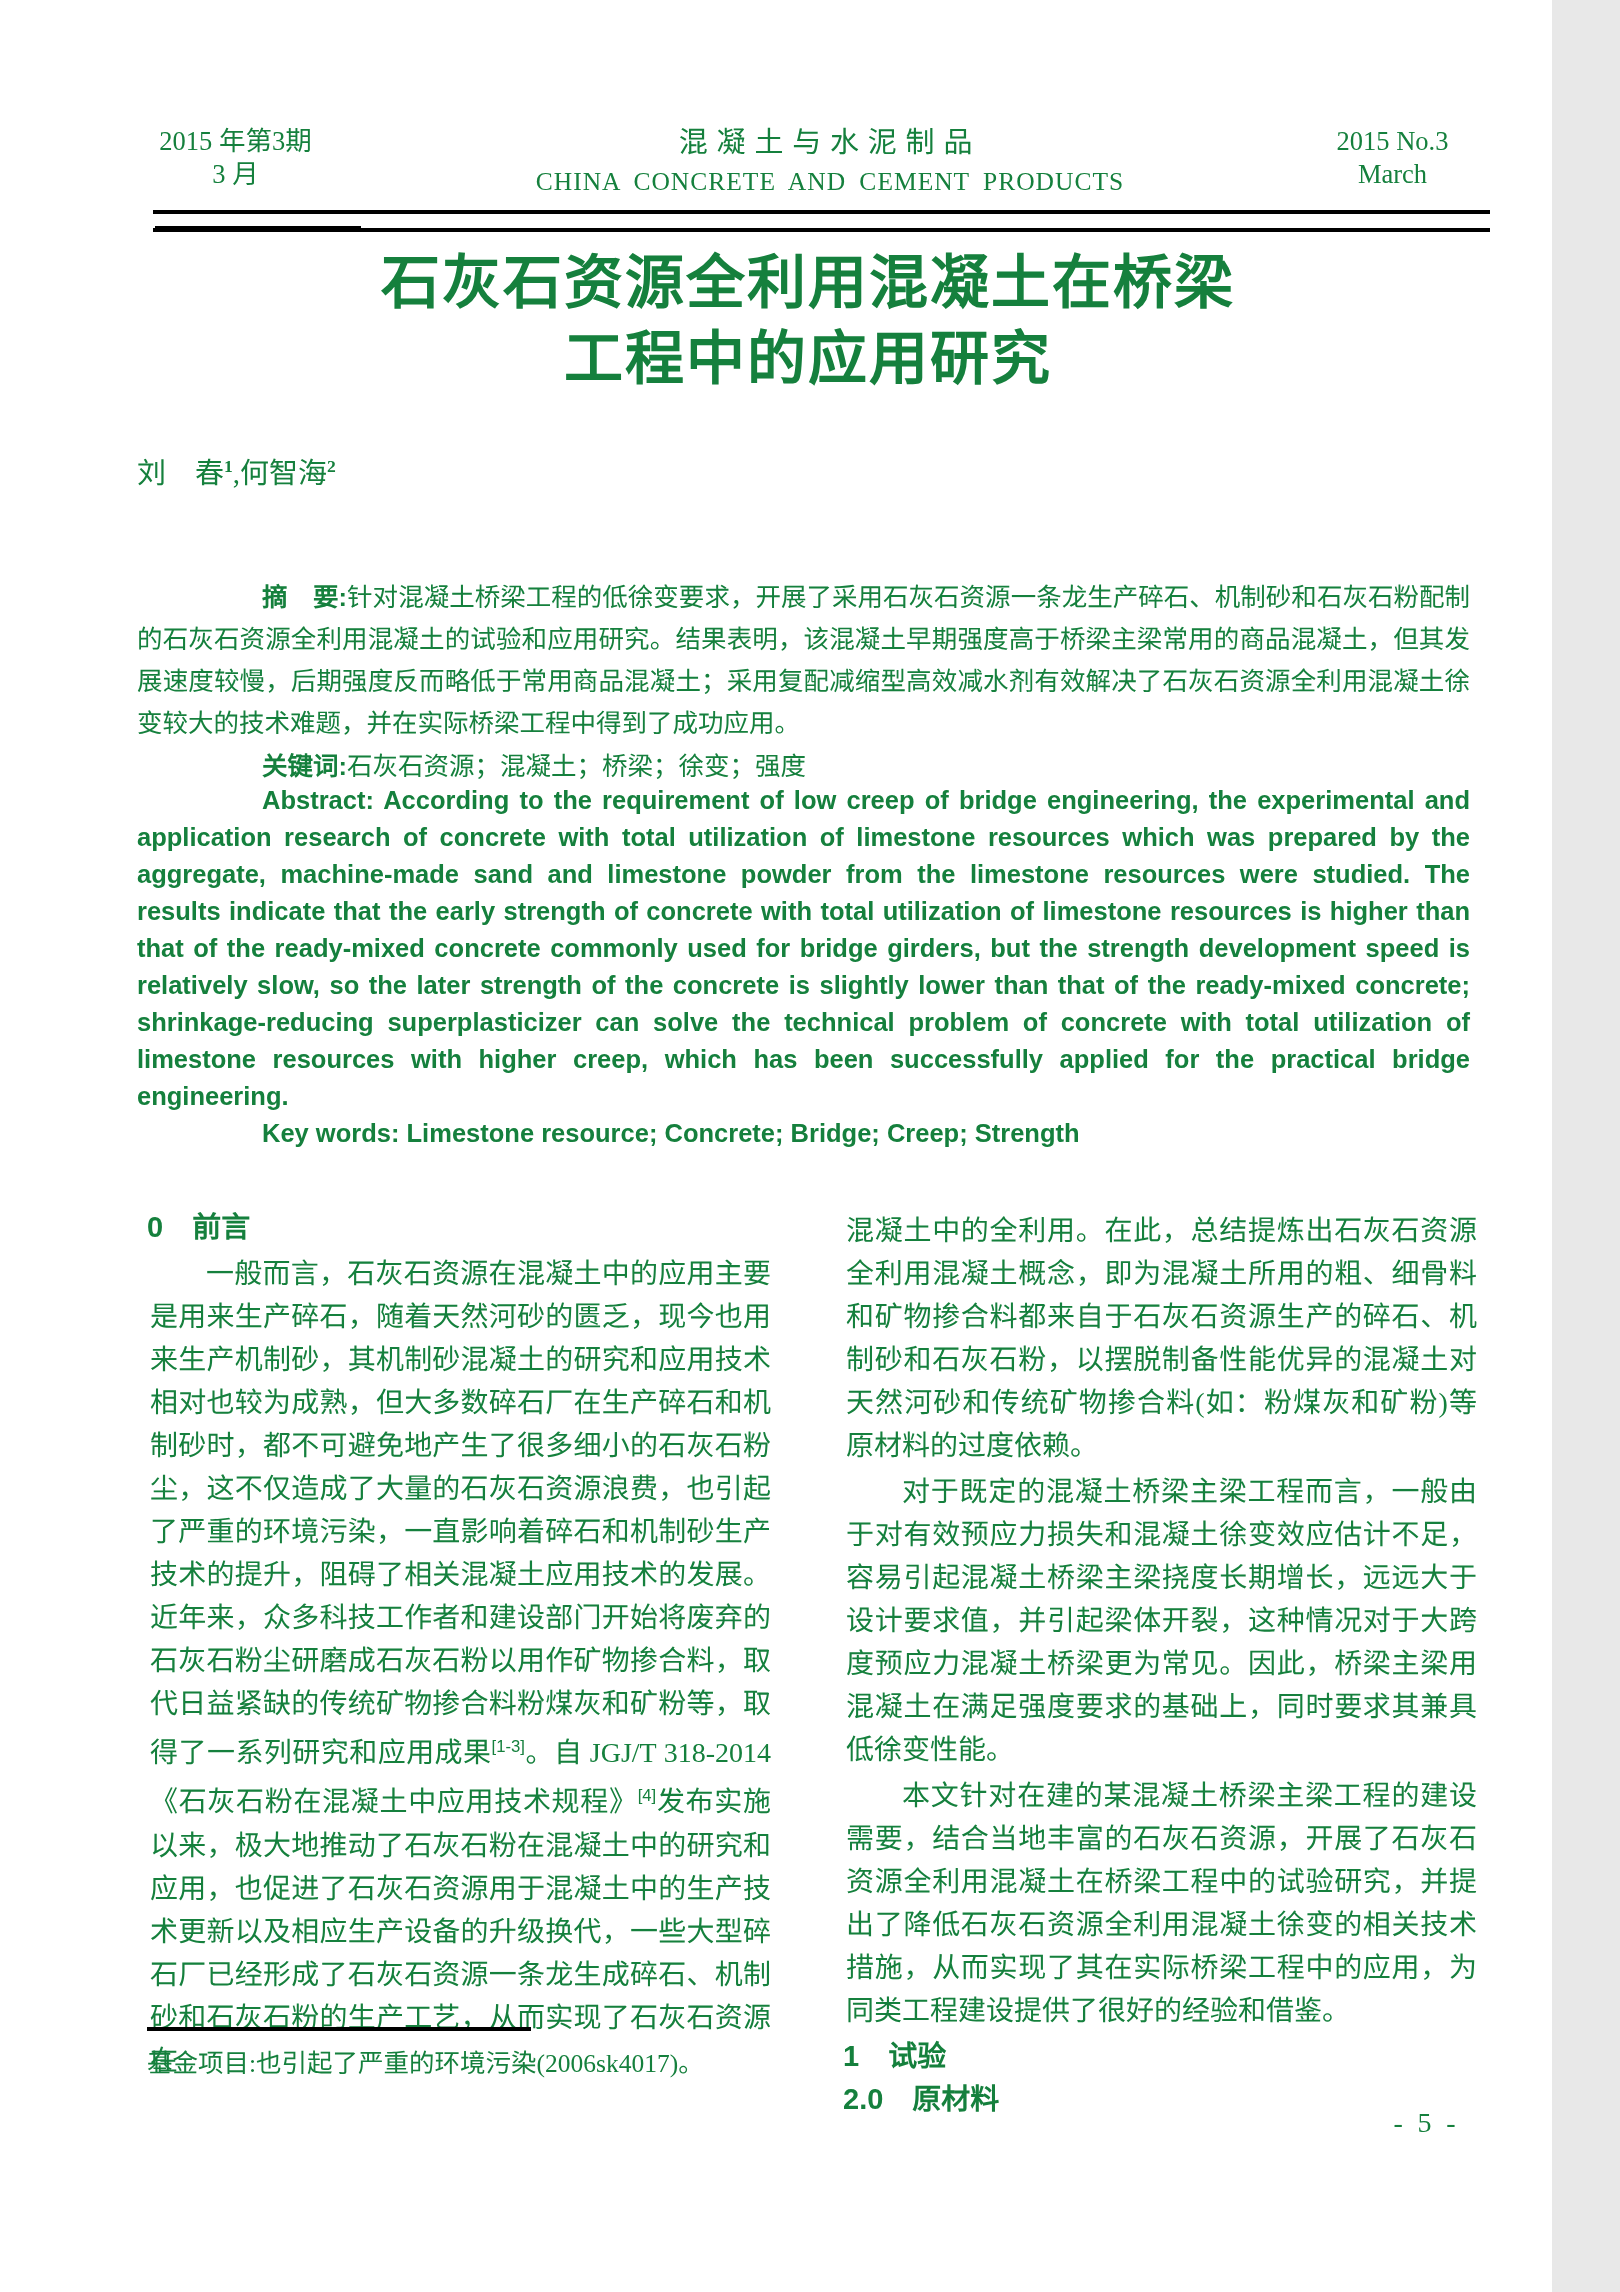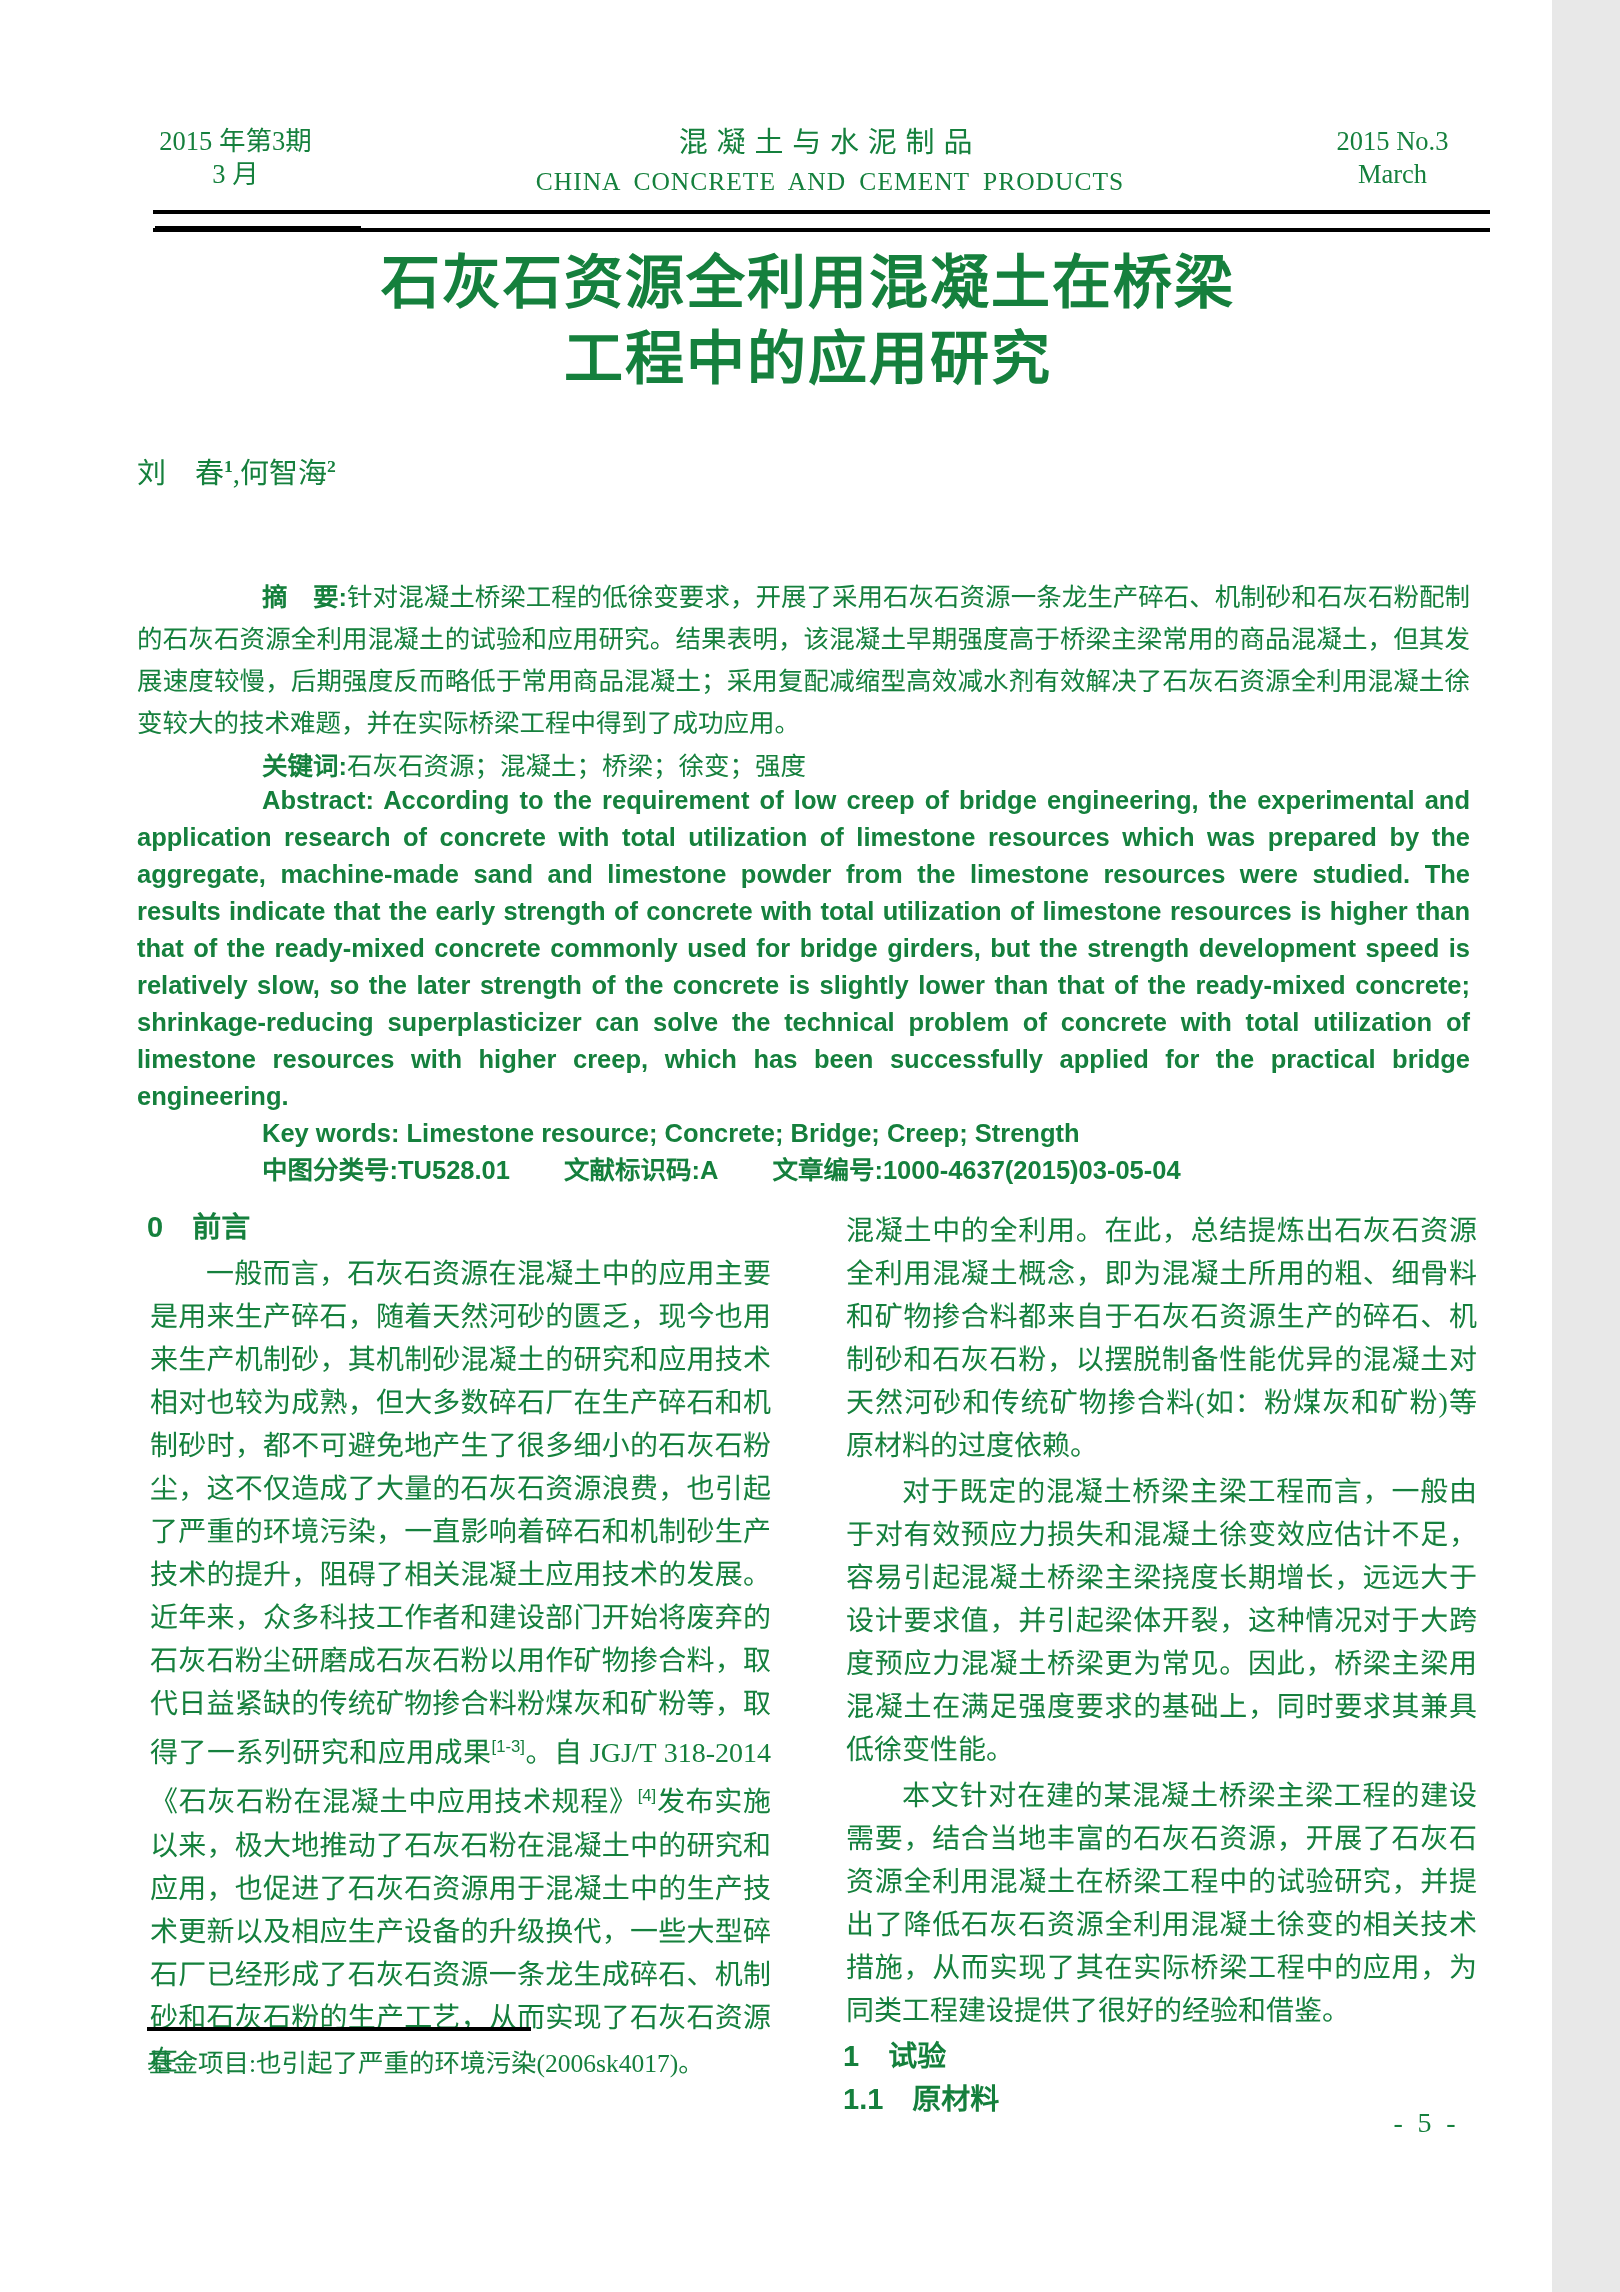--- a/index.html
+++ b/index.html
@@ -95,34 +95,33 @@
 
 
   <div class="abs-cn">
     <p><b class="heiti">摘　要:</b><span>针对混凝土桥梁工程的低徐变要求，开展了采用石灰石资源一条龙生产碎石、机制砂和石灰石粉配制的石灰石资源全利用混凝土的试验和应用研究。结果表明，该混凝土早期强度高于桥梁主梁常用的商品混凝土，但其发展速度较慢，后期强度反而略低于常用商品混凝土；采用复配减缩型高效减水剂有效解决了石灰石资源全利用混凝土徐变较大的技术难题，并在实际桥梁工程中得到了成功应用。</span></p>
     <p><b class="heiti">关键词:</b><span>石灰石资源；混凝土；桥梁；徐变；强度</span></p>
   </div>
 
   <div class="abs-en">
     <p><span>Abstract:</span> <span>According to the requirement of low creep of bridge engineering, the experimental and application research of concrete with total utilization of limestone resources which was prepared by the aggregate, machine-made sand and limestone powder from the limestone resources were studied. The results indicate that the early strength of concrete with total utilization of limestone resources is higher than that of the ready-mixed concrete commonly used for bridge girders, but the strength development speed is relatively slow, so the later strength of the concrete is slightly lower than that of the ready-mixed concrete; shrinkage-reducing superplasticizer can solve the technical problem of concrete with total utilization of limestone resources with higher creep, which has been successfully applied for the practical bridge engineering.</span></p>
     <p><span>Key words:</span> <span>Limestone resource; Concrete; Bridge; Creep; Strength</span></p>
-    <p><span>中图分类号:</span><span>TU528.01</span><span class="gap"></span><span>文献标识码:</span><span>A</span><span class="gap"></span><span>文章编号:</span><span>1000-4637(2015)03-05-04</span></p>
   </div>
 
   <div class="col col-left">
     <h2 class="sec-heading">0　前言</h2>
     <p><span>一般而言，石灰石资源在混凝土中的应用主要是用来生产碎石，随着天然河砂的匮乏，现今也用来生产机制砂，其机制砂混凝土的研究和应用技术相对也较为成熟，但大多数碎石厂在生产碎石和机制砂时，都不可避免地产生了很多细小的石灰石粉尘，这不仅造成了大量的石灰石资源浪费，也引起了严重的环境污染，一直影响着碎石和机制砂生产技术的提升，阻碍了相关混凝土应用技术的发展。近年来，众多科技工作者和建设部门开始将废弃的石灰石粉尘研磨成石灰石粉以用作矿物掺合料，取代日益紧缺的传统矿物掺合料粉煤灰和矿粉等，取得了一系列研究和应用成果</span><sup class="ref">[1-3]</sup><span>。自 JGJ/T 318-2014《石灰石粉在混凝土中应用技术规程》</span><sup class="ref">[4]</sup><span>发布实施以来，极大地推动了石灰石粉在混凝土中的研究和应用，也促进了石灰石资源用于混凝土中的生产技术更新以及相应生产设备的升级换代，一些大型碎石厂已经形成了石灰石资源一条龙生成碎石、机制砂和石灰石粉的生产工艺，从而实现了石灰石资源在</span></p>
   </div>
 
   <div class="col col-right">
     <p class="cont">混凝土中的全利用。在此，总结提炼出石灰石资源全利用混凝土概念，即为混凝土所用的粗、细骨料和矿物掺合料都来自于石灰石资源生产的碎石、机制砂和石灰石粉，以摆脱制备性能优异的混凝土对天然河砂和传统矿物掺合料(如：粉煤灰和矿粉)等原材料的过度依赖。</p>
     <p>对于既定的混凝土桥梁主梁工程而言，一般由于对有效预应力损失和混凝土徐变效应估计不足，容易引起混凝土桥梁主梁挠度长期增长，远远大于设计要求值，并引起梁体开裂，这种情况对于大跨度预应力混凝土桥梁更为常见。因此，桥梁主梁用混凝土在满足强度要求的基础上，同时要求其兼具低徐变性能。</p>
     <p>本文针对在建的某混凝土桥梁主梁工程的建设需要，结合当地丰富的石灰石资源，开展了石灰石资源全利用混凝土在桥梁工程中的试验研究，并提出了降低石灰石资源全利用混凝土徐变的相关技术措施，从而实现了其在实际桥梁工程中的应用，为同类工程建设提供了很好的经验和借鉴。</p>
     <h2 class="sec-heading">1　试验</h2>
-    <h2 class="sec-heading">1.1　原材料</h2>
+    <h2 class="sec-heading">2.0　原材料</h2>
   </div>
 
   <div class="footnote-rule"></div>
   <div class="footnote">
     <span>基金项目:</span><span>也引起了严重的环境污染(2006sk4017)。</span>
   </div>
 
   <div class="pagenum">- 5 -</div>
 
 </div>

